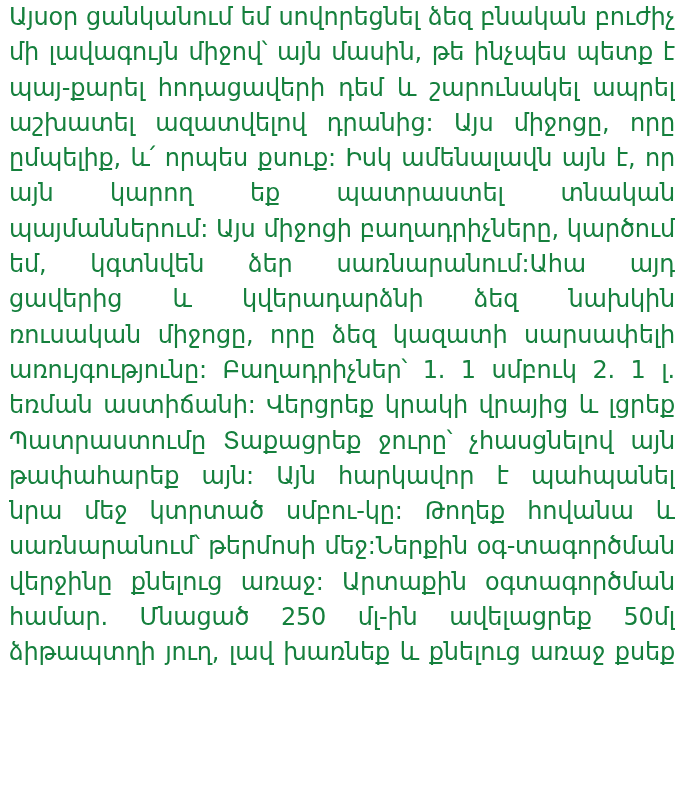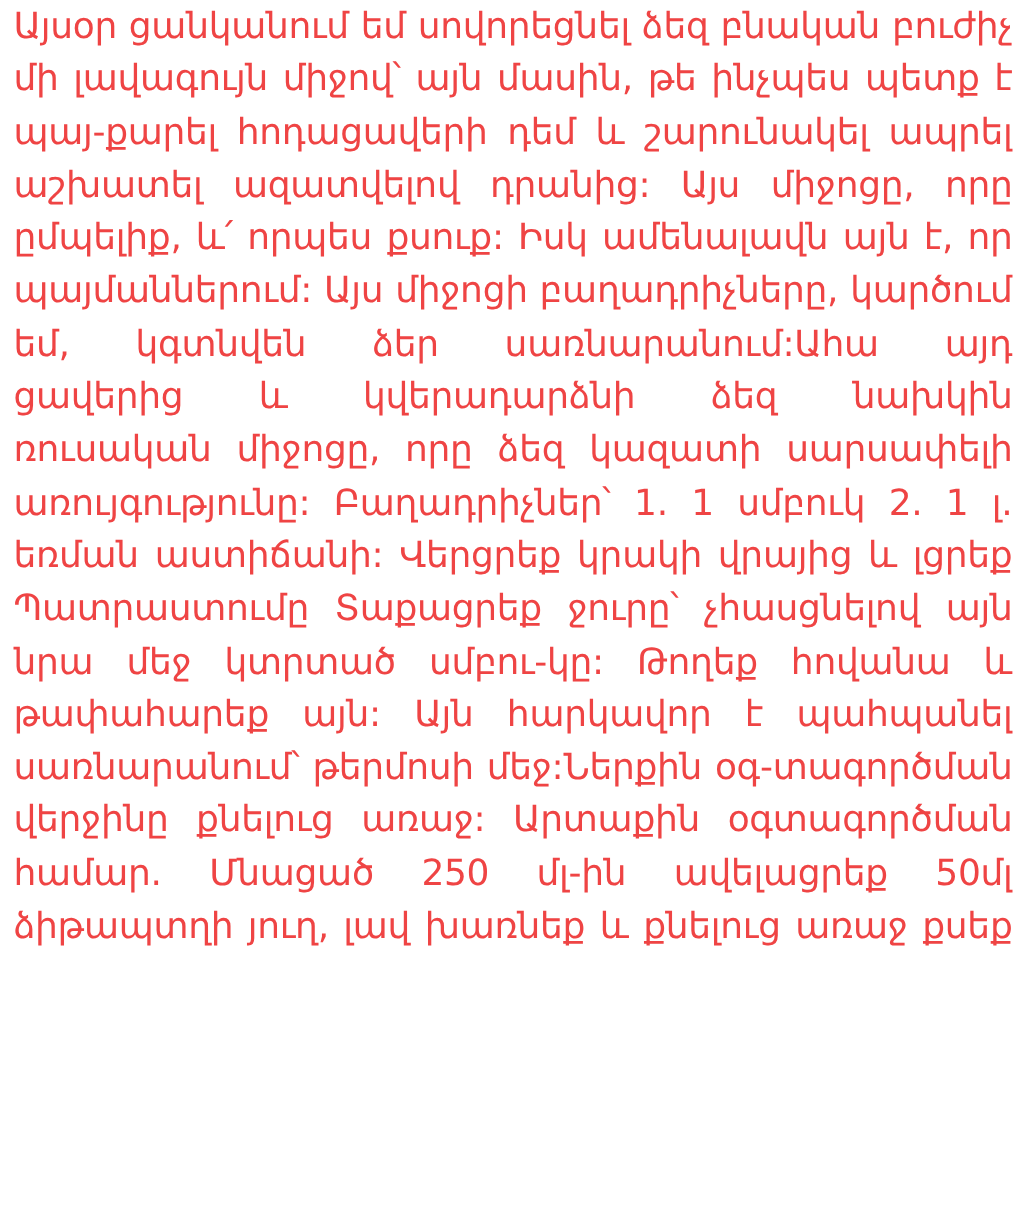--- a/index.html
+++ b/index.html
@@ -31,33 +31,34 @@
     text-align: justify;
     text-align-last: justify;
     -moz-text-align-last: justify;
     white-space: normal;
   }
 </style>
 </head>
 <body style="background: rgb(255, 255, 255);">
 
 <div class="page">
-  <div class="text-block" id="text-block" style="color: #ef4444;">
+  <div class="text-block" id="text-block" style="color: #15803d;">
     <div class="text-line">Այսօր ցանկանում եմ սովորեցնել ձեզ բնական բուժիչ</div>
     <div class="text-line">մի լավագույն միջով՝ այն մասին, թե ինչպես պետք է</div>
     <div class="text-line">պայ-քարել հոդացավերի դեմ և շարունակել ապրել ու</div>
     <div class="text-line">աշխատել ազատվելով դրանից: Այս միջոցը, որը</div>
     <div class="text-line">ըմպելիք, և՛ որպես քսուք: Իսկ ամենալավն այն է, որ</div>
+    <div class="text-line">այն կարող եք պատրաստել տնական</div>
     <div class="text-line">պայմաններում: Այս միջոցի բաղադրիչները, կարծում</div>
     <div class="text-line">եմ, կգտնվեն ձեր սառնարանում:Ահա այդ հրաշագործ</div>
     <div class="text-line">ցավերից և կվերադարձնի ձեզ նախկին</div>
     <div class="text-line">ռուսական միջոցը, որը ձեզ կազատի սարսափելի</div>
     <div class="text-line">առույգությունը: Բաղադրիչներ՝ 1. 1 սմբուկ 2. 1 լ. ջուր</div>
     <div class="text-line">եռման աստիճանի: Վերցրեք կրակի վրայից և լցրեք</div>
     <div class="text-line">Պատրաստումը Տաքացրեք ջուրը՝ չհասցնելով այն</div>
+    <div class="text-line">թափահարեք այն: Այն հարկավոր է պահպանել</div>
     <div class="text-line">նրա մեջ կտրտած սմբու-կը: Թողեք հովանա և</div>
-    <div class="text-line">թափահարեք այն: Այն հարկավոր է պահպանել</div>
     <div class="text-line">սառնարանում՝ թերմոսի մեջ:Ներքին օգ-տագործման</div>
     <div class="text-line">վերջինը քնելուց առաջ: Արտաքին օգտագործման</div>
     <div class="text-line">համար. Մնացած 250 մլ-ին ավելացրեք 50մլ</div>
     <div class="text-line">ձիթապտղի յուղ, լավ խառնեք և քնելուց առաջ քսեք</div>
   </div>
 </div>
 
 </body></html>

